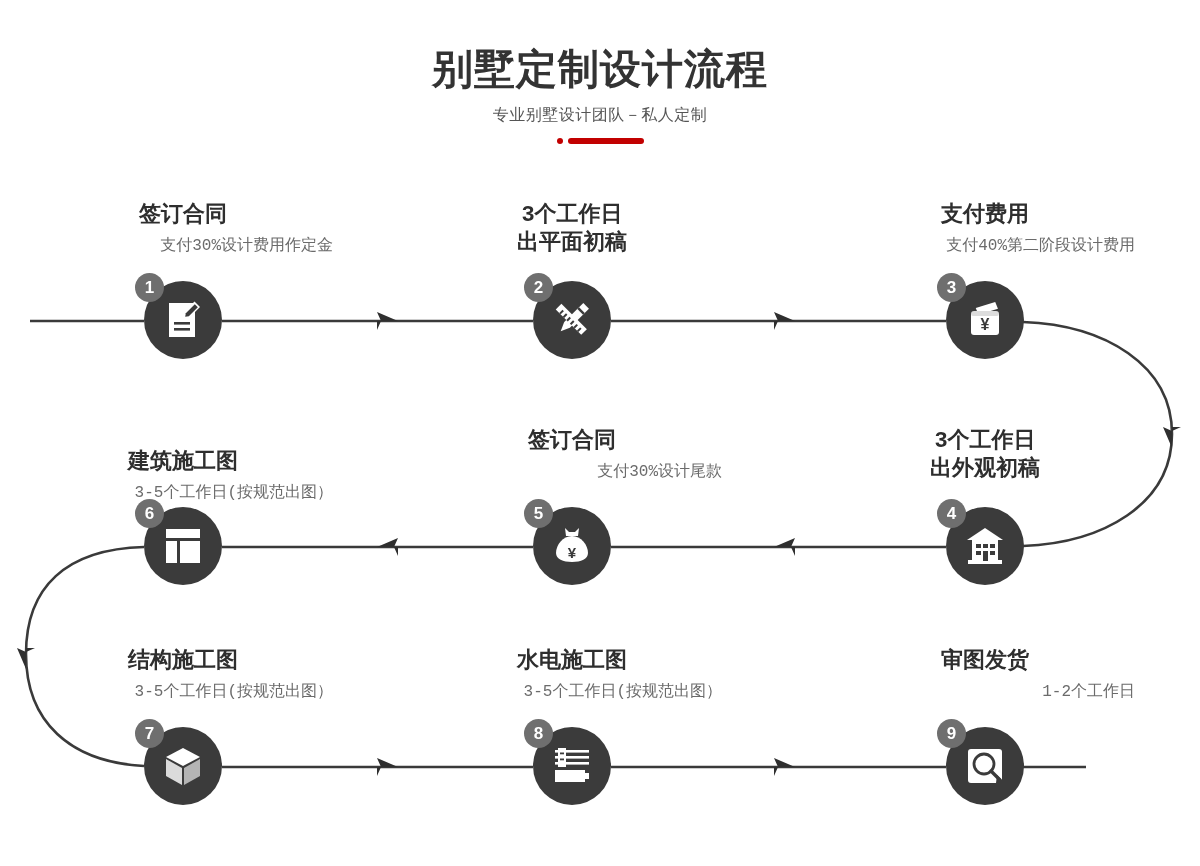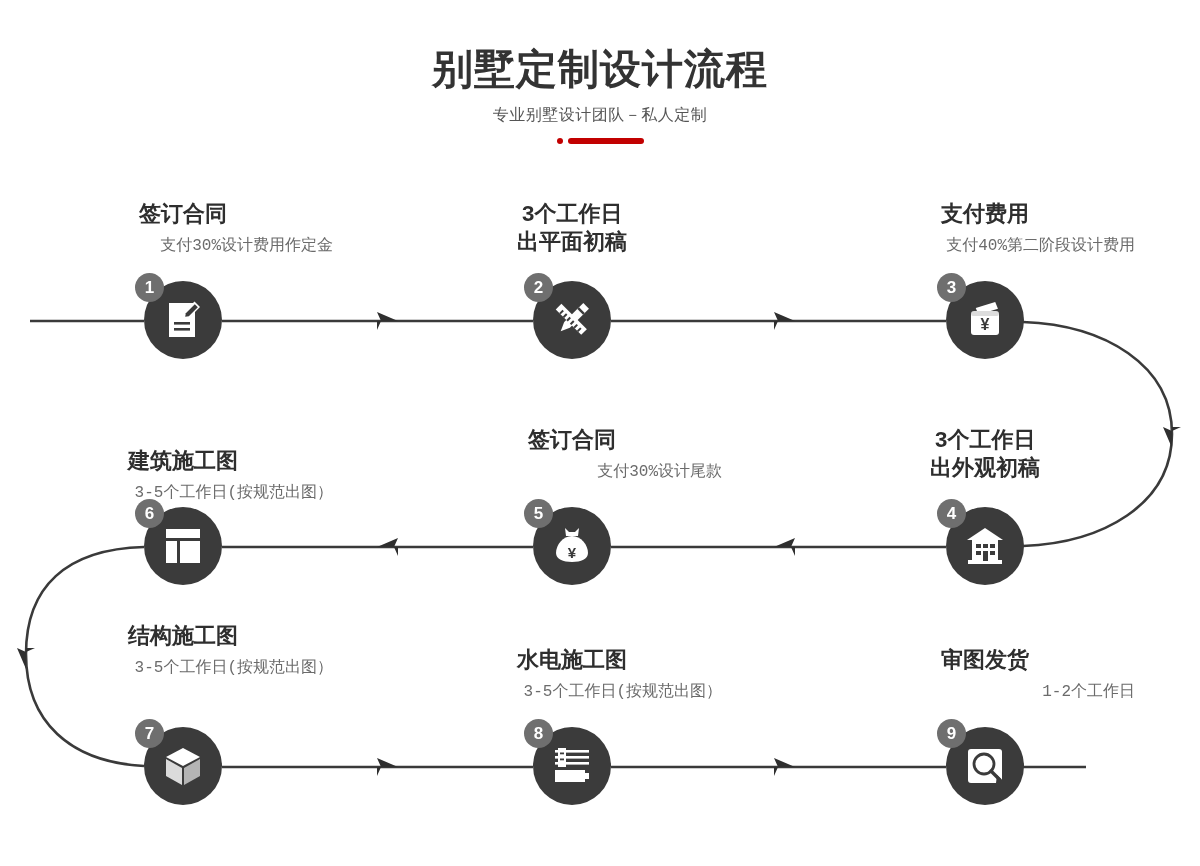--- a/index.html
+++ b/index.html
@@ -268,21 +268,21 @@
   </div>
   <div class="node" style="left:183px; top:546px;">
     <span class="badge">6</span>
     <svg class="glyph" viewBox="0 0 44 44">
       <rect x="5" y="5" width="34" height="9" fill="#ffffff"></rect>
       <rect x="5" y="17" width="11" height="22" fill="#ffffff"></rect>
       <rect x="19" y="17" width="20" height="22" fill="#ffffff"></rect>
     </svg>
   </div>
 
-  <div class="step" style="left:183px; top:624px;">
+  <div class="step" style="left:183px; top:648px;">
     <div class="s-title">结构施工图</div>
     <div class="s-desc">3-5个工作日(按规范出图）</div>
   </div>
   <div class="node" style="left:183px; top:766px;">
     <span class="badge">7</span>
     <svg class="glyph" viewBox="0 0 44 44">
       <path fill="#ffffff" d="M22 4 L39 13 L22 22 L5 13 z"></path>
       <path fill="#ffffff" opacity="0.82" d="M5 15 L21 24 L21 41 L5 32 z"></path>
       <path fill="#ffffff" opacity="0.62" d="M39 15 L23 24 L23 41 L39 32 z"></path>
     </svg>

